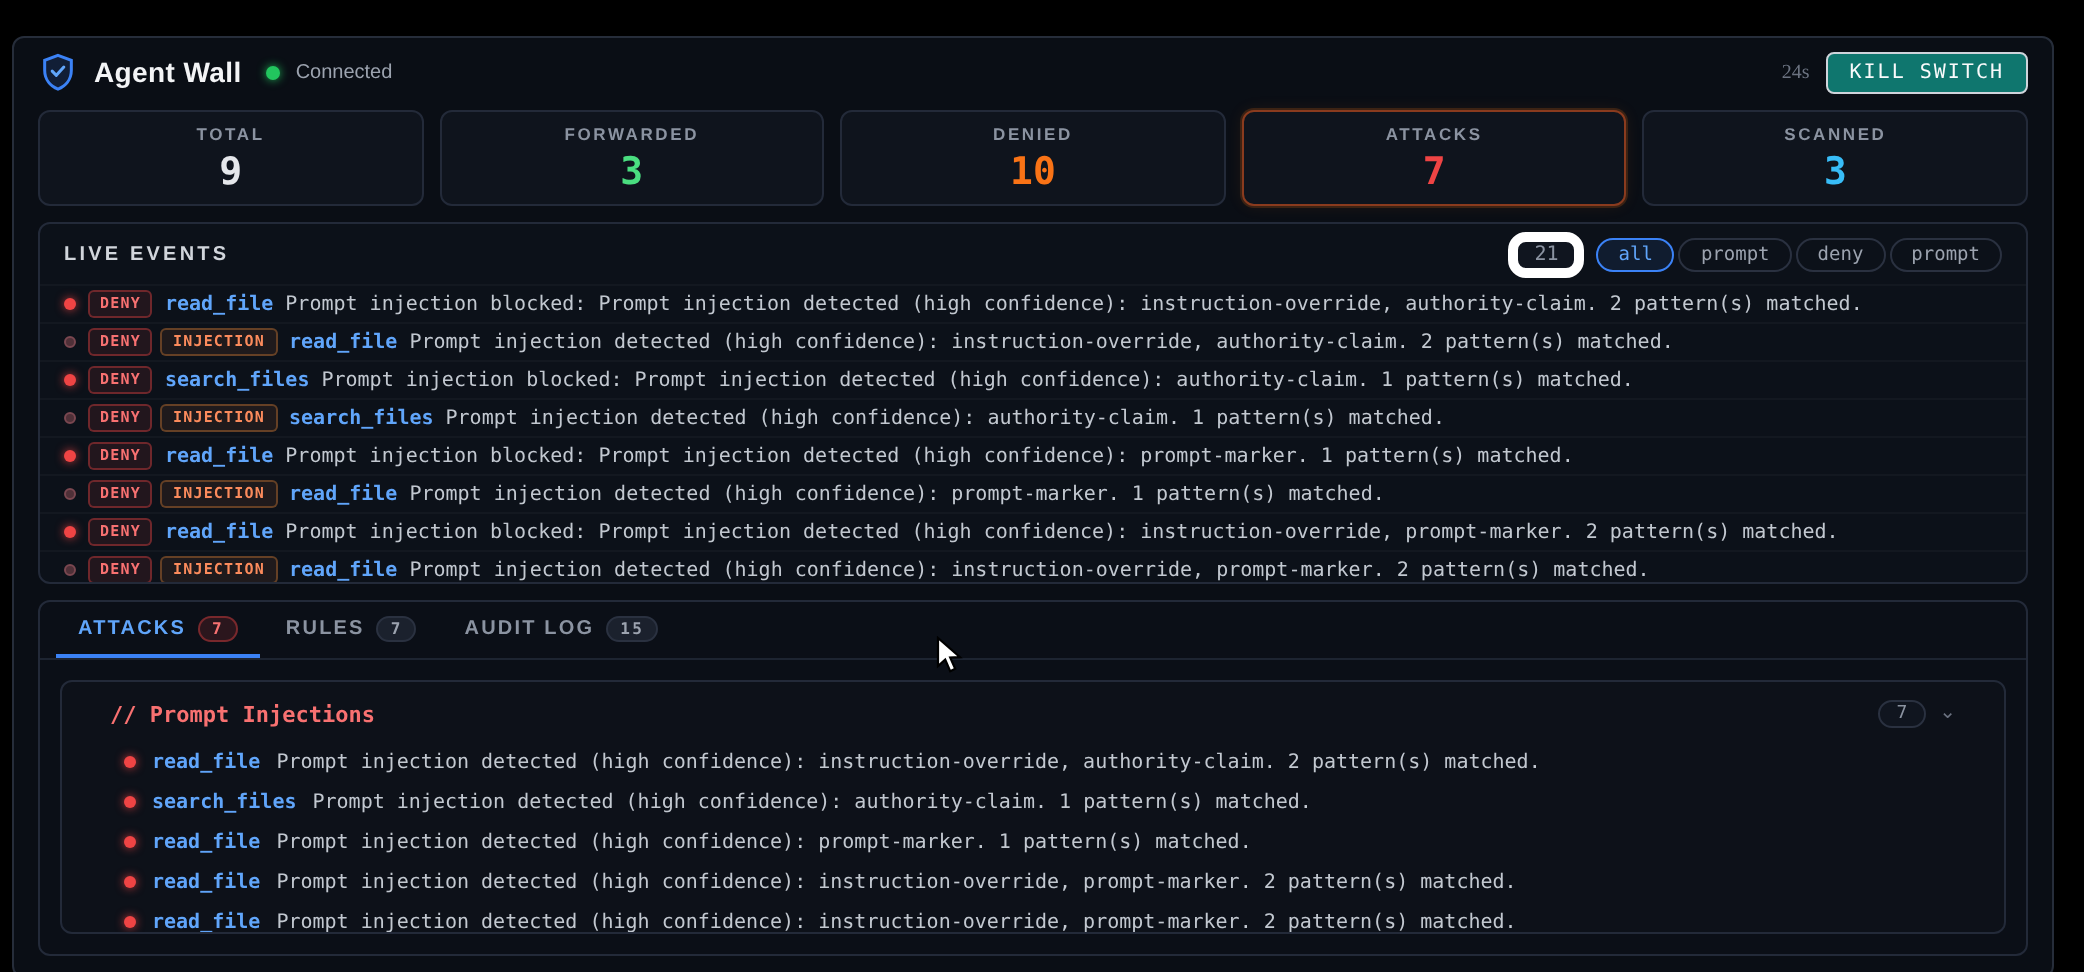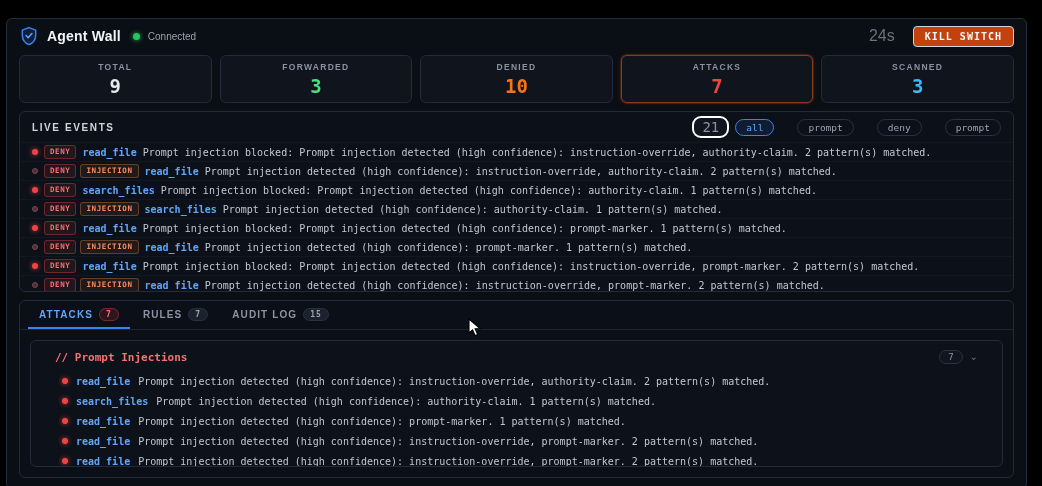--- a/index.html
+++ b/index.html
@@ -11,42 +11,42 @@
     display:flex; flex-direction:column; overflow:hidden; }
 
   
   .header { height:34px; flex:none; display:flex; align-items:center; gap:8px; padding:0 12px; }
   .shield { width:20px; height:20px; flex:none; }
   .app-title { font-size:14px; font-weight:bold; color:#f3f4f6; letter-spacing:0.2px; }
   .status-dot { width:7px; height:7px; border-radius:50%; background:#22c55e;
     box-shadow:0 0 5px rgba(34,197,94,0.9); margin-left:4px; }
   .status-text { font-size:10px; color:#9ca3af; }
   .spacer { flex:1; }
-  .timer { font-family:Liberation Sans, sans-serif; font-size:16px; color:#6b7280; margin-right:10px; }
-  .kill-btn { font-family:"DejaVu Sans Mono", monospace; font-size:10px; font-weight:bold;
-    letter-spacing:1px; color:#f9fafb; background:#c2410c; border:1px solid #cfd4db;
+  .timer { font-family:Liberation Serif, serif; font-size:10px; color:#6b7280; }
+  .kill-btn { font-family:"DejaVu Sans Mono", monospace; font-size:10px; font-weight:normal;
+    letter-spacing:1px; color:#f9fafb; background:#0f766e; border:1px solid #cfd4db;
     border-radius:4px; padding:4px 11px; cursor:pointer; }
 
   
   .stats { display:flex; gap:8px; padding:2px 12px 0; flex:none;align-items:center; }
   .stat-card { flex:1; height:48px; background:#0f141d; border:1px solid #232a39;
     border-radius:6px; display:flex; flex-direction:column; align-items:center;
     justify-content:center; gap:3px; cursor:pointer; }
   .stat-card.highlight { border-color:#8a3b1e; box-shadow:0 0 0 1px rgba(249,115,22,0.18), 0 0 8px rgba(249,115,22,0.10); }
   .stat-label { font-size:8.5px; font-weight:bold; letter-spacing:1.3px; color:#8b93a1; }
   .stat-value { font-family:"DejaVu Sans Mono", monospace; font-size:19px; font-weight:bold; color:#e5e7eb; }
 
   
   .le-panel { margin:8px 12px 0; height:181px; flex:none; background:#0c1119;
     border:1px solid #232a39; border-radius:6px; overflow:hidden;
     display:flex; flex-direction:column; }
   .le-header { flex:none; height:30px; display:flex; align-items:center; gap:6px; padding:0 12px; }
   .le-title { font-size:10px; font-weight:bold; letter-spacing:1.6px; color:#d1d5db; }
-  .le-count { font-family:"DejaVu Sans Mono", monospace; font-size:14px; color:#8b93a1;
-    border:2px solid #ffffff; background:#10151f; border-radius:9px; padding:1px 8px; }
+  .le-count { font-family:"DejaVu Sans Mono", monospace; font-size:10px; color:#8b93a1;
+    border:5px solid #ffffff; background:#10151f; border-radius:9px; padding:1px 8px; }
   .filter-pill { font-family:"DejaVu Sans Mono", monospace; font-size:9.5px; color:#9ca3af;
     border:1px solid #2a3140; border-radius:10px; padding:2px 10px; background:transparent; cursor:pointer; }
   .filter-pill.active { color:#60a5fa; border-color:#3b82f6; background:rgba(59,130,246,0.10); }
   .events-list { flex:1; overflow:hidden; }
   .event-row { display:flex; align-items:center; gap:6px; height:19px; padding:0 12px;
     border-top:1px solid rgba(255,255,255,0.03); font-family:"DejaVu Sans Mono", monospace;
     font-size:10px; white-space:nowrap; cursor:pointer; }
   .evdot { width:6px; height:6px; border-radius:50%; flex:none; }
   .evdot.solid { background:#ef4444; box-shadow:0 0 5px rgba(239,68,68,0.85); }
   .evdot.dim { background:#4f3038; border:1px solid #7a4750; }
@@ -130,21 +130,21 @@
       <div class="stat-label">SCANNED</div>
       <div class="stat-value" style="color: rgb(56, 189, 248);">3</div>
     </div>
   </div>
 
   <div class="le-panel">
     <div class="le-header">
       <span class="le-title">LIVE EVENTS</span>
       <span class="spacer"></span>
       <span class="le-count">21</span>
-      <span id="filters" style="display:flex;gap:23px;">
+      <span id="filters" style="display:flex;gap:2px;">
     <button class="filter-pill active">all</button>
 
     <button class="filter-pill">prompt</button>
 
     <button class="filter-pill">deny</button>
 
     <button class="filter-pill">prompt</button>
   </span>
     </div>
     <div class="events-list" id="events-list">

